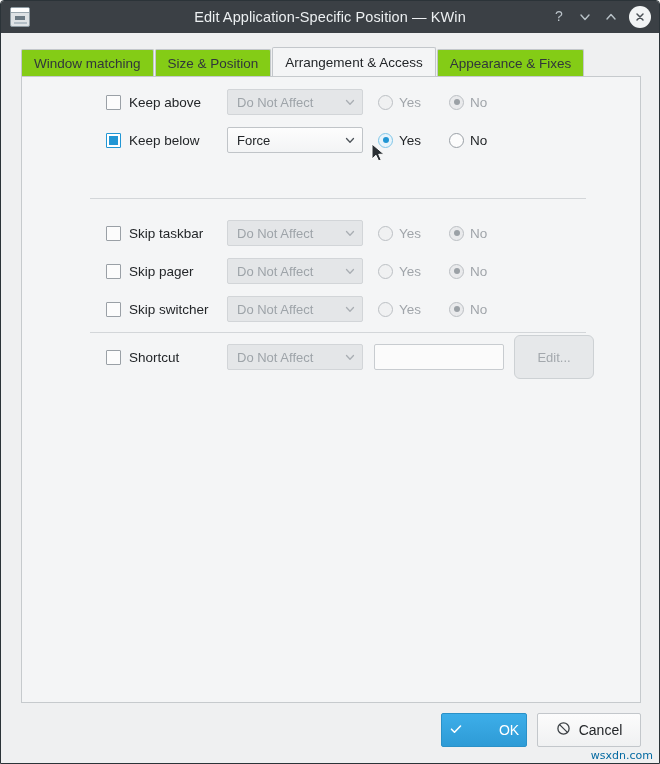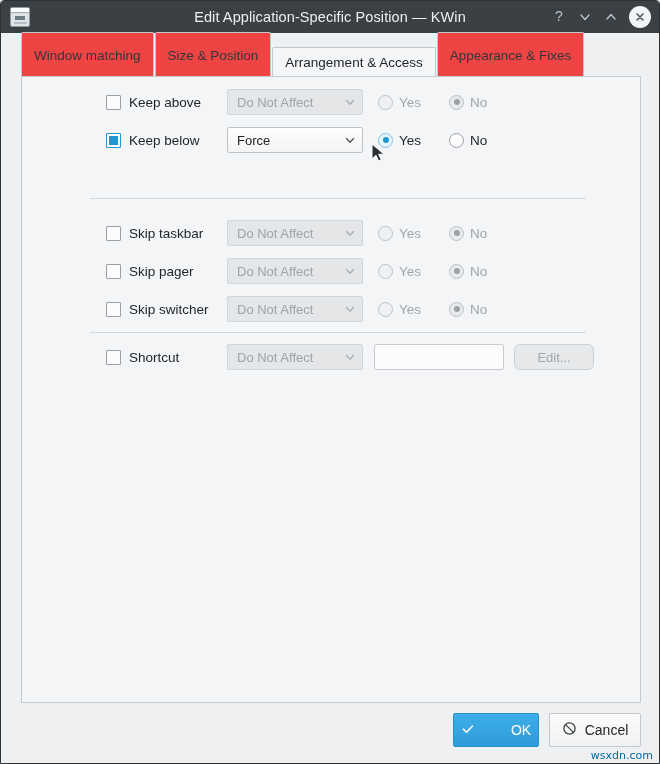--- a/index.html
+++ b/index.html
@@ -75,26 +75,26 @@
 
   
   #tabbar {
     position: absolute;
     left: 20px; top: 46px;
     display: flex;
     align-items: flex-end;
     height: 30px;
   }
   .tab {
-    height: 45px;
+    height: 28px;
     padding: 0 12px;
     display: flex; align-items: center;
     font-size: 13.5px;
     color: #31363b;
-    background: #ef4444;
+    background: #84cc16;
     border: 1px solid #c3c7cb;
     border-bottom: none;
     border-radius: 2px 2px 0 0;
     margin-right: 1px;
     user-select: none;
   }
   .tab.selected {
     background: #f4f5f6;
     border-color: #c3c7cb;
     height: 30px;
@@ -212,21 +212,21 @@
     position: absolute;
     left: 352px;
     width: 130px; height: 26px;
     background: #fbfbfb;
     border: 1px solid #c8ccd0;
     border-radius: 2px;
   }
   .edit-btn {
     position: absolute;
     left: 492px;
-    width: 80px; height: 26px;
+    width: 80px; height: 44px;
     background: #e6e8ea;
     border: 1px solid #cdd1d4;
     border-radius: 6px;
     display: flex; align-items: center; justify-content: center;
     font-size: 13px;
     color: #a3a8ad;
     user-select: none;
   }
 
   
@@ -244,21 +244,21 @@
     user-select: none;
   }
   #ok-button {
     width: 86px;
     background: linear-gradient(#3daee9, #2e9bd6);
     border: 1px solid #2a91c8;
     color: #ffffff;
     gap: 36px;
   }
   #cancel-button {
-    width: 92px;
+    width: 104px;
     background: linear-gradient(#fcfcfc, #f0f1f2);
     border: 1px solid #c3c7cb;
     color: #232629;
   }
 
   
   #watermark {
     position: absolute;
     right: 6px; bottom: 1px;
     font-size: 11px;

